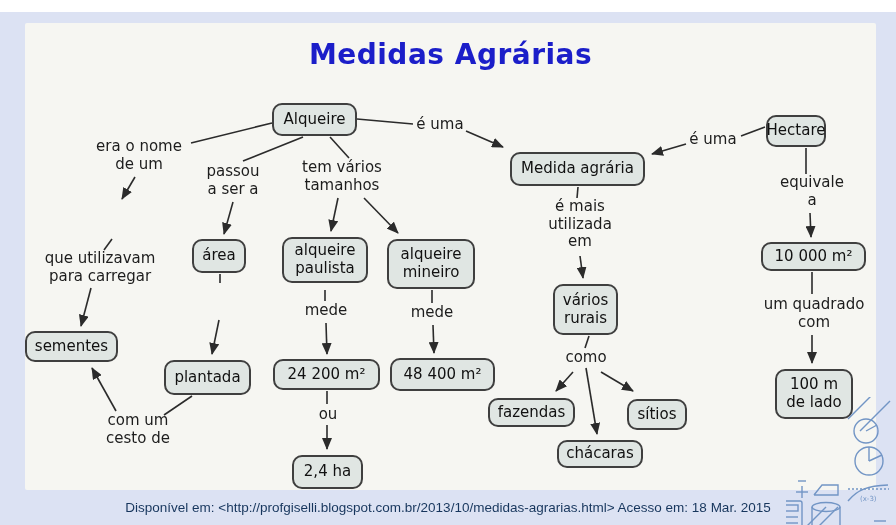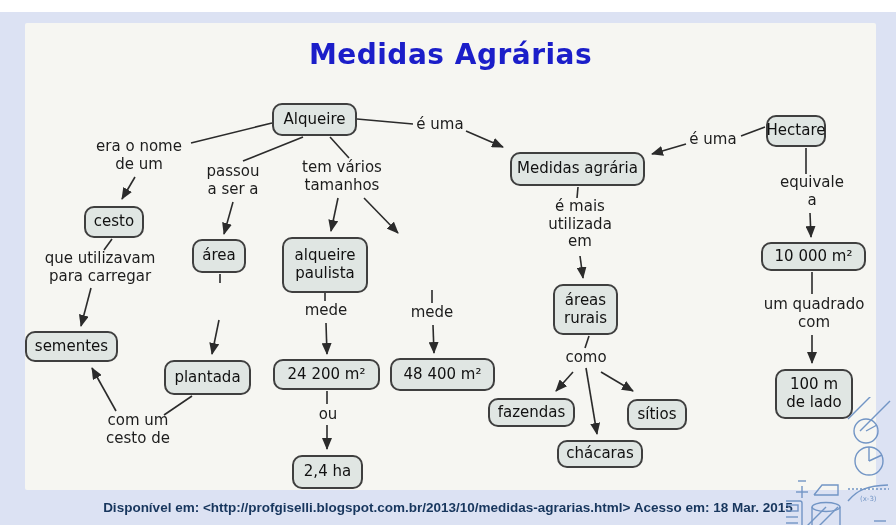--- a/index.html
+++ b/index.html
@@ -16,21 +16,21 @@
          font-size:28px;font-weight:bold;color:var(--title-color);letter-spacing:0.5px;}
   .edges{position:absolute;left:0;top:0;pointer-events:none;}
   .edge{stroke:var(--line-color);stroke-width:1.6;fill:none;}
   .node{position:absolute;display:flex;align-items:center;justify-content:center;
         text-align:center;background:var(--box-fill);border:2px solid var(--box-border);
         border-radius:10px;font-size:15px;line-height:1.18;color:#111;padding:1px 3px;
         box-sizing:border-box;}
   .elabel{position:absolute;text-align:center;font-size:15px;line-height:1.18;
           color:#1d1d1d;white-space:pre-line;}
   .attribution{position:absolute;left:0;top:488px;width:896px;text-align:center;
-               font-family:"Liberation Sans",sans-serif;font-size:13.5px;font-weight:bold;
+               font-family:"Liberation Sans",sans-serif;font-size:13.5px;font-weight:normal;
                color:var(--attribution-color);}
   .doodles{position:absolute;right:0;bottom:0;}
   .doodles *{stroke:var(--doodle-color);fill:none;stroke-width:1.4;}
   .doodles text{stroke:none;fill:var(--doodle-color);font-size:7px;
                 font-family:"DejaVu Sans",sans-serif;}
   .bottom-bar{position:absolute;left:0;bottom:0;width:896px;height:6px;
               background:var(--bottom-bar);}
 </style>
 </head>
 <body>
@@ -78,30 +78,30 @@
     <line class="edge" marker-end="url(#ah)" x1="91" y1="276" x2="81" y2="314"></line>
     <line class="edge" marker-end="url(#ah)" x1="326" y1="311" x2="327" y2="342"></line>
     <line class="edge" marker-end="url(#ah)" x1="433" y1="313" x2="434" y2="341"></line>
     <line class="edge" marker-end="url(#ah)" x1="327" y1="413" x2="327" y2="437"></line>
     <line class="edge" marker-end="url(#ah)" x1="810" y1="201" x2="811" y2="225"></line>
     <line class="edge" marker-end="url(#ah)" x1="812" y1="323" x2="812" y2="351"></line>
   </svg>
 
   <div class="node" style="left:272px;top:91px;width:85px;height:33px">Alqueire</div>
   <div class="node" style="left:766px;top:103px;width:60px;height:32px">Hectare</div>
-  <div class="node" style="left:510px;top:140px;width:135px;height:34px">Medidas agrária</div>
-  <div class="node" style="left:84px;top:194px;width:60px;height:32px">cesto</div>
+  <div class="node" style="left:510px;top:140px;width:135px;height:34px">Medida agrária</div>
   <div class="node" style="left:192px;top:227px;width:54px;height:34px">área</div>
-  <div class="node" style="left:282px;top:225px;width:86px;height:56px">alqueire paulista</div>
+  <div class="node" style="left:282px;top:225px;width:86px;height:46px">alqueire paulista</div>
+  <div class="node" style="left:387px;top:227px;width:88px;height:50px">alqueire mineiro</div>
   <div class="node" style="left:164px;top:348px;width:87px;height:35px">plantada</div>
   <div class="node" style="left:25px;top:319px;width:93px;height:31px">sementes</div>
   <div class="node" style="left:273px;top:347px;width:107px;height:31px">24 200 m²</div>
   <div class="node" style="left:390px;top:346px;width:105px;height:33px">48 400 m²</div>
   <div class="node" style="left:292px;top:443px;width:71px;height:34px">2,4 ha</div>
-  <div class="node" style="left:553px;top:272px;width:65px;height:51px">áreas rurais</div>
+  <div class="node" style="left:553px;top:272px;width:65px;height:51px">vários rurais</div>
   <div class="node" style="left:488px;top:386px;width:87px;height:29px">fazendas</div>
   <div class="node" style="left:627px;top:387px;width:60px;height:31px">sítios</div>
   <div class="node" style="left:557px;top:428px;width:86px;height:28px">chácaras</div>
   <div class="node" style="left:761px;top:230px;width:105px;height:29px">10 000 m²</div>
   <div class="node" style="left:775px;top:357px;width:78px;height:50px">100 m de lado</div>
 
   <div class="elabel" style="left:198px;top:151px;width:70px">passou
 a ser a</div>
   <div class="elabel" style="left:89px;top:126px;width:100px">era o nome
 de um</div>

